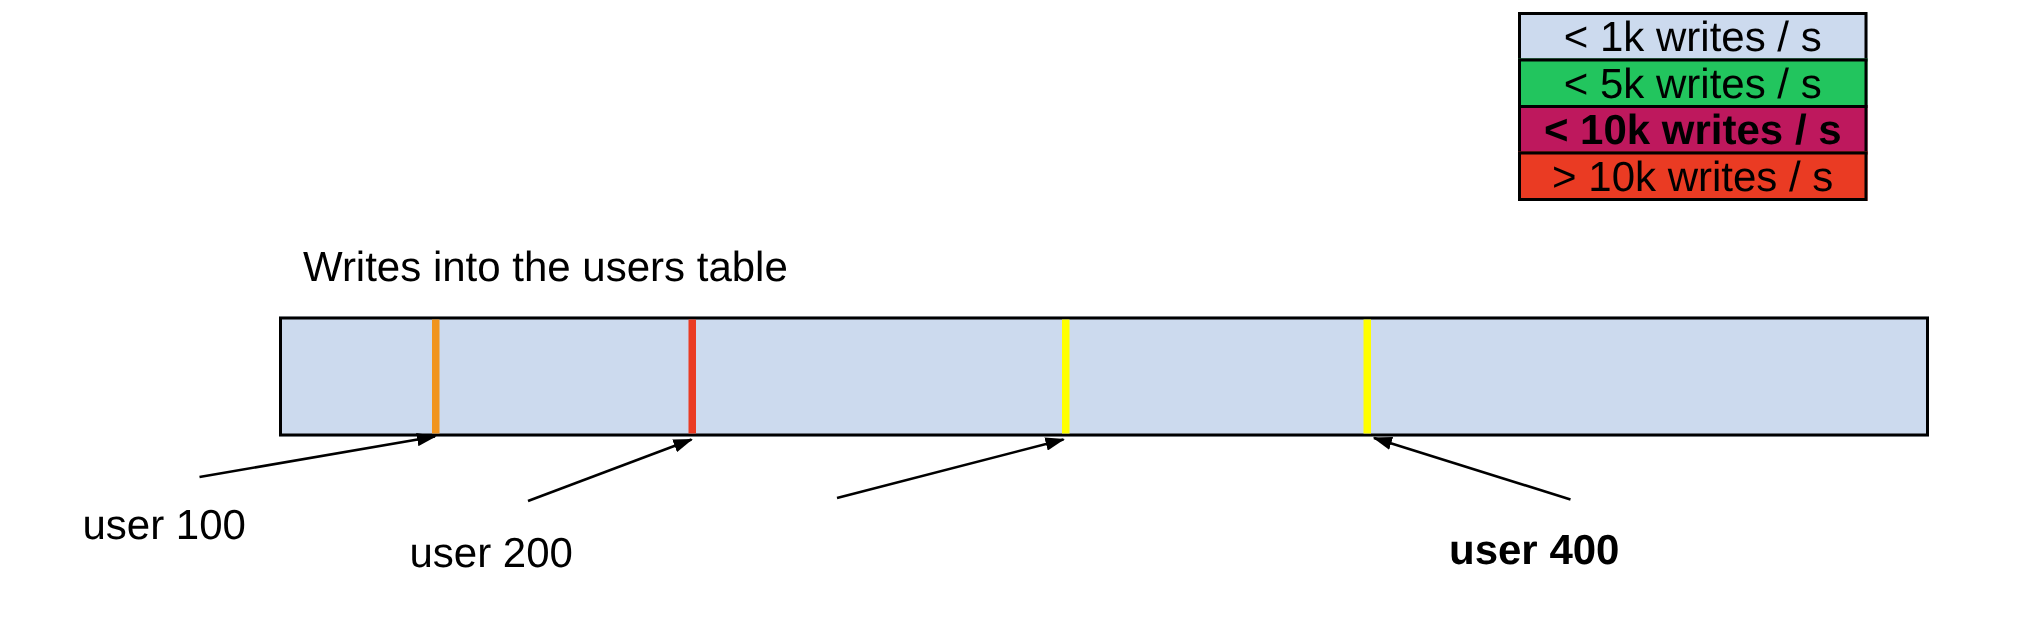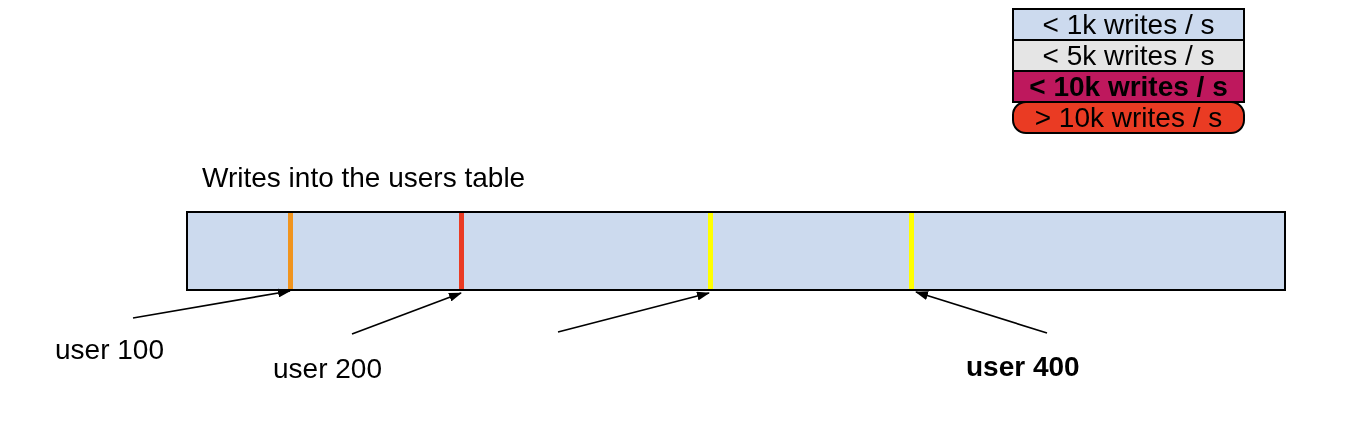--- a/index.html
+++ b/index.html
@@ -71,23 +71,23 @@
 </style>
 </head>
 <body>
 
 <div class="canvas">
 
   <div class="diagram-title">Writes into the users table</div>
 
   <div class="legend">
     <div class="legend-row" style="background-color: rgb(204, 218, 238);">&lt; 1k writes / s</div>
-    <div class="legend-row" style="background-color: #e5e5e5;">&lt; 5k writes / s</div>
+    <div class="legend-row" style="background-color: #22c55e;">&lt; 5k writes / s</div>
     <div class="legend-row" style="background-color: #be185d; font-weight: bold;">&lt; 10k writes / s</div>
-    <div class="legend-row" style="background-color: rgb(234, 59, 35); border-radius: 14px;">&gt; 10k writes / s</div>
+    <div class="legend-row" style="background-color: rgb(234, 59, 35);">&gt; 10k writes / s</div>
   </div>
 
   <div class="shard-bar" style="background-color: rgb(204, 218, 238);">
     <div class="marker-line" style="left: 100px; background-color: rgb(240, 148, 30);"></div>
     <div class="marker-line" style="left: 271px; background-color: rgb(234, 59, 35);"></div>
     <div class="marker-line" style="left: 520px; background-color: rgb(255, 255, 0);"></div>
     <div class="marker-line" style="left: 721px; background-color: rgb(255, 255, 0);"></div>
   </div>
 
   <svg class="arrow-layer" viewBox="0 0 1350 422" xmlns="http://www.w3.org/2000/svg">

